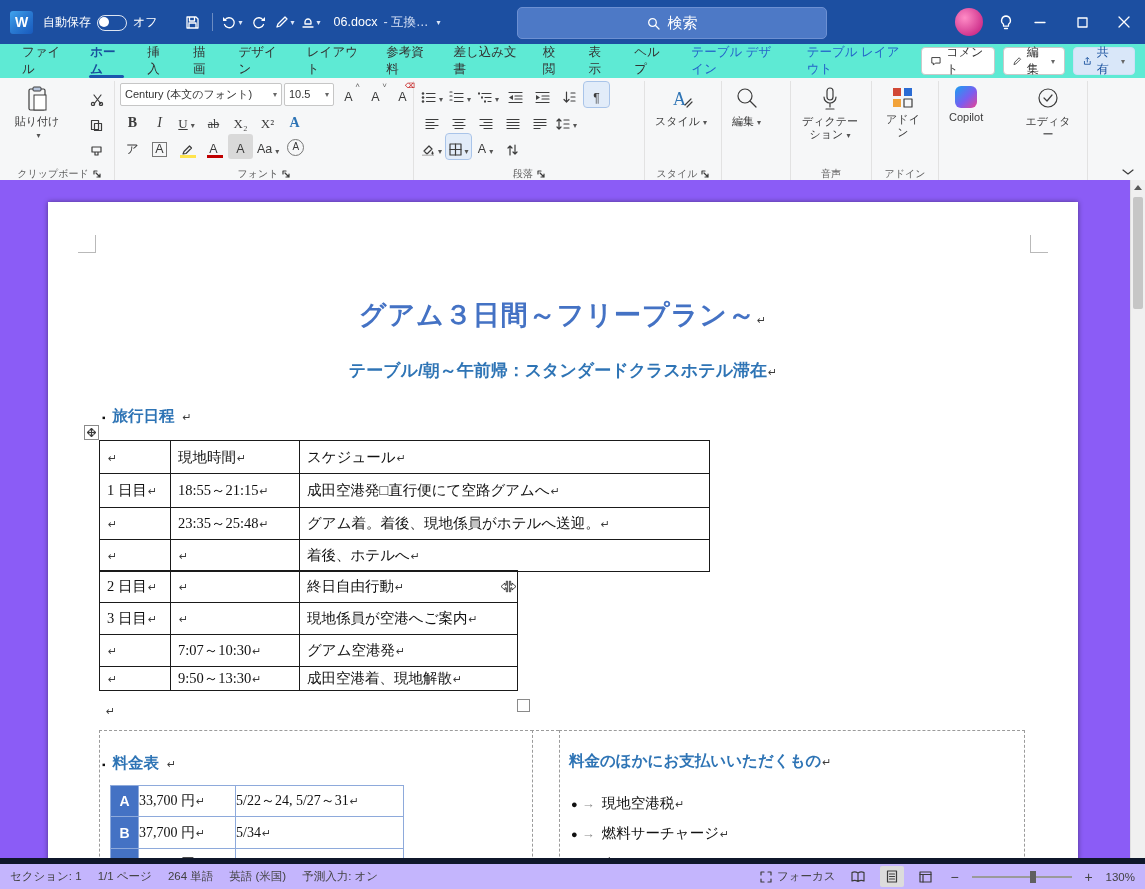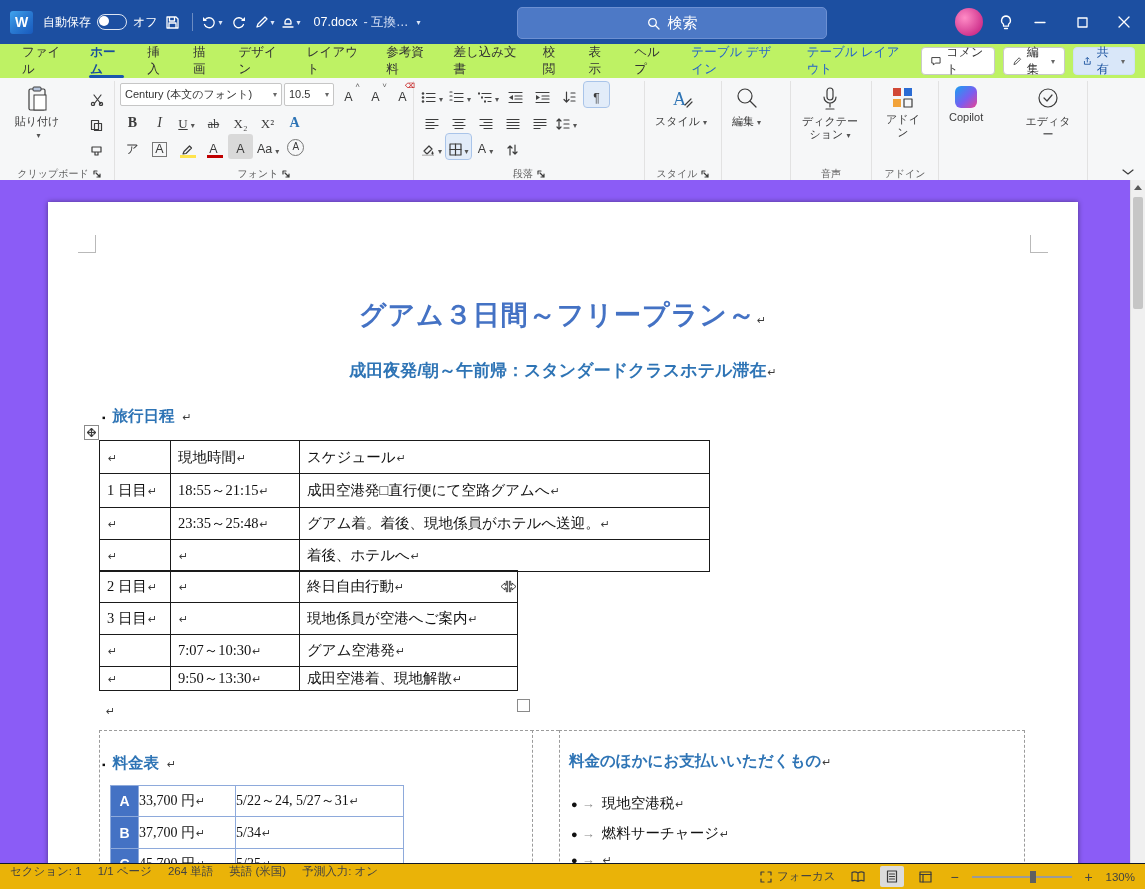--- a/index.html
+++ b/index.html
@@ -7,38 +7,38 @@
        font-family:"Liberation Sans","DejaVu Sans",sans-serif;font-size:12px;color:#333}
   svg{display:block}
   .ic{fill:none;stroke:#3c3c3c;stroke-width:1.2;stroke-linecap:round;stroke-linejoin:round}
   .icw{fill:none;stroke:#fff;stroke-width:1.3;stroke-linecap:round;stroke-linejoin:round}
 
   
   .titlebar{position:absolute;top:0;left:0;right:0;height:44px;background:#1c4fa1;display:flex;
             align-items:center;padding-left:10px;color:#fff;z-index:9}
   .word-badge{width:23px;height:23px;border-radius:3px;background:linear-gradient(135deg,#41a5ee,#2b7cd3 45%,#185abd);
               display:flex;align-items:center;justify-content:center;font-weight:bold;font-size:14px;color:#fff;margin-right:10px}
-  .autosave{display:flex;align-items:flex-start;gap:6px;font-size:12px;margin-right:2px}
+  .autosave{display:flex;align-items:flex-end;gap:6px;font-size:12px;margin-right:22px}
   .toggle{width:28px;height:14px;border:1px solid rgba(255,255,255,.85);border-radius:8px;position:relative}
   .toggle .knob{position:absolute;left:1px;top:1px;width:10px;height:10px;border-radius:50%;background:#fff}
   .tbtn{width:26px;height:28px;display:flex;align-items:center;justify-content:center;border-radius:4px}
   .tbtn-wide{display:flex;align-items:center;height:28px;padding:0 3px;border-radius:4px}
   .car-w{font-size:8px;color:#dbe6f8;margin-left:2px}
   .tsep{width:1px;height:18px;background:rgba(255,255,255,.35);margin:0 6px}
   .doc-title{display:flex;align-items:center;gap:6px;margin-left:10px;font-size:12.5px;white-space:nowrap}
   .doc-mode{color:#d7e2f6}
   .search-pill{position:absolute;left:517px;top:7px;width:308px;height:30px;background:#4d79c6;
                border:1px solid #6d90d2;border-radius:5px;display:flex;align-items:center;justify-content:center;
                gap:8px;font-size:15px;color:#fff}
   .tb-right{margin-left:auto;display:flex;align-items:center;height:44px}
   .avatar{width:28px;height:28px;border-radius:50%;background:radial-gradient(circle at 35% 35%,#ff8cc6,#d1368f 70%,#a82373);margin:0 10px}
   .winbtn{width:42px;height:44px;display:flex;align-items:center;justify-content:center}
 
   
-  .tabrow{position:absolute;top:44px;left:0;right:0;height:34px;background:#bef264;display:flex;
+  .tabrow{position:absolute;top:44px;left:0;right:0;height:34px;background:#5eead4;display:flex;
           align-items:center;padding-left:10px}
   .tab{position:relative;height:34px;display:flex;align-items:center;padding:0 12px;font-size:12.5px;color:#333}
   .tab.active{color:#174f9d;font-weight:bold}
   .tab.active::after{content:"";position:absolute;left:11px;right:11px;bottom:0;height:3px;border-radius:2px;background:#1a56ad}
   .tab.ctx{color:#2464c9}
   .tab-actions{margin-left:auto;display:flex;gap:8px;align-items:center;padding-right:10px}
   .pill{display:flex;align-items:center;gap:5px;height:26px;padding:0 9px;border:1px solid #c9c9c9;
         border-radius:4px;font-size:12px;color:#333;background:#fff}
   .pill.share{background:#d9e7f9;border-color:#cfe0f6;color:#174f9d}
   .car{font-size:8px;color:#666;margin-left:2px}
@@ -111,22 +111,22 @@
   .blt{font-size:11px;color:#111}
   .tabmark{color:#8a8a8a;margin:0 7px 0 4px;font-size:13px}
 
   
   .vscroll{position:absolute;right:0;top:0;bottom:0;width:14px;background:#f0f0f0;border-left:1px solid #e0e0e0}
   .varrow{height:15px;display:flex;align-items:center;justify-content:center}
   .varrow .tri{width:0;height:0;border-left:4px solid transparent;border-right:4px solid transparent;border-bottom:5px solid #5a5a5a}
   .vthumb{position:absolute;left:2px;top:17px;width:10px;height:112px;background:#c6c6c6;border-radius:2px}
 
   
-  .statusbar{position:absolute;left:0;right:0;bottom:0;height:25px;background:#eab308;border-top:1px solid #0f172a;
-             display:flex;gap:16px;padding:0 10px;font-size:11.5px;color:#424242}
+  .statusbar{position:absolute;left:0;right:0;bottom:0;height:25px;background:#c4b5fd;border-top:6px solid #0f172a;
+             display:flex;align-items:center;gap:16px;padding:0 10px;font-size:11.5px;color:#424242}
   .sb-right{margin-left:auto;display:flex;align-items:center;gap:10px}
   .sb-focus{display:flex;align-items:center;gap:5px}
   .viewbtn{width:24px;height:21px;display:flex;align-items:center;justify-content:center;border-radius:2px}
   .viewbtn.active{background:#dcdcdc}
   .zoom-track{position:relative;width:100px;height:2px;background:#9a9a9a}
   .zoom-thumb{position:absolute;left:58px;top:-5px;width:6px;height:12px;background:#5f5f5f}
   .zbtn{font-size:14px;color:#444;width:14px;text-align:center}
 </style>
 </head>
 <body>
@@ -165,21 +165,21 @@
       </svg>
     <span class="car-w">▾</span>
   </div>
   <div class="tbtn-wide">
     <svg width="14" height="14" viewBox="0 0 14 14">
         <path class="icw" d="M2 12 h10 M4 9 h6 v-2 a3 3 0 1 0 -6 0 z"></path>
       </svg>
     <span class="car-w">▾</span>
   </div>
   <div class="doc-title">
-    <span>07.docx</span>
+    <span>06.docx</span>
     <span class="doc-mode">- 互換…</span>
     <span class="car-w">▾</span>
   </div>
   <div class="search-pill">
     <svg width="13" height="13" viewBox="0 0 13 13">
         <circle class="icw" cx="5.5" cy="5.5" r="3.8"></circle>
         <line class="icw" x1="8.5" y1="8.5" x2="12" y2="12"></line>
       </svg>
     <span>検索</span>
   </div>
@@ -613,21 +613,21 @@
 
 <div class="canvas">
   <div class="page">
     <div class="crop crop-tl"></div>
     <div class="crop crop-tr"></div>
 
     <div class="doc-title-line">
       <span>グアム３日間～フリープラン～</span><span class="pc">↵</span>
     </div>
     <div class="doc-subtitle">
-      <span>成田夜発/朝～午前帰：スタンダードクラスホテル滞在</span><span class="pc">↵</span>
+      <span>テーブル/朝～午前帰：スタンダードクラスホテル滞在</span><span class="pc">↵</span>
     </div>
 
     <div class="dheading" style="left:54px;top:204px">
       <span class="hb">▪</span>
       <span>旅行日程</span>
       <span class="pc">↵</span>
     </div>
 
     <div class="move-handle">
       <svg width="9" height="9" viewBox="0 0 9 9">

